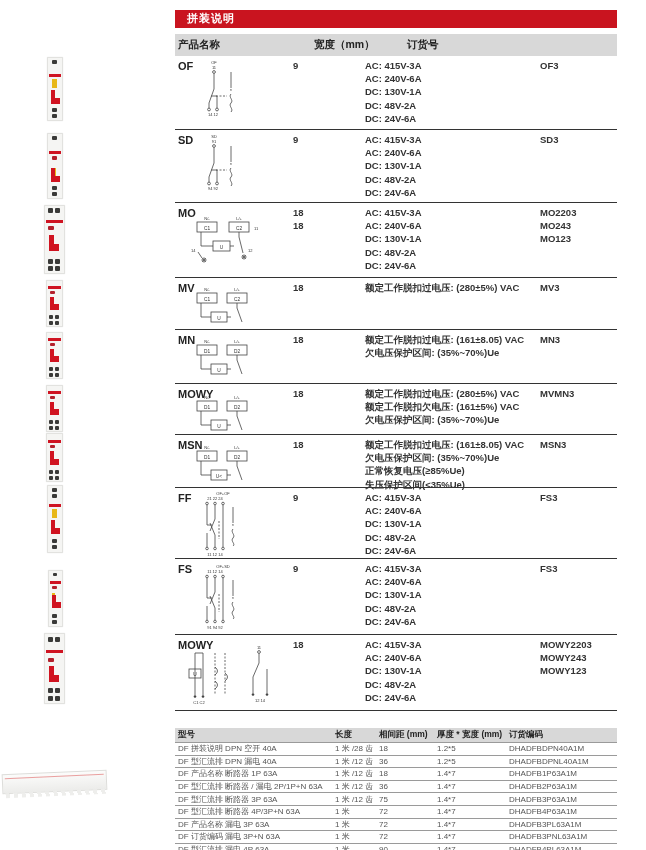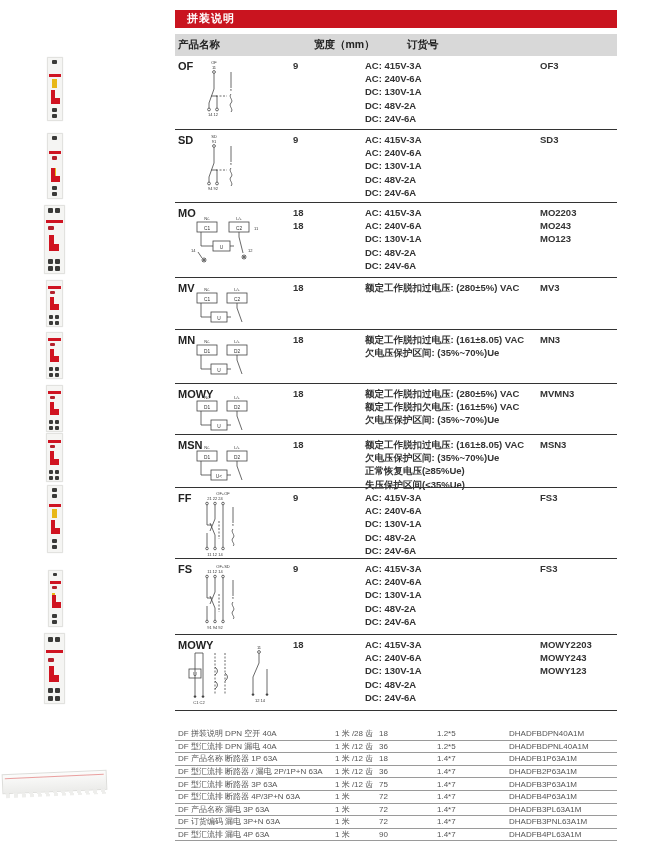--- a/index.html
+++ b/index.html
@@ -409,20 +409,27 @@
 DC: 130V-1A
 DC: 48V-2A
 DC: 24V-6A</div>
       <div class="c-order">MOWY2203
 MOWY243
 MOWY123</div>
     </div>
   </div>
 
   <div class="busbar-table">
+    <div class="bt-row bt-head">
+      <div class="bt-c0">型号</div>
+      <div class="bt-c1">长度</div>
+      <div class="bt-c2">相间距 (mm)</div>
+      <div class="bt-c3">厚度 * 宽度 (mm)</div>
+      <div class="bt-c4">订货编码</div>
+    </div>
     <div>
         <div class="bt-row">
           <div class="bt-cell bt-c0">DF 拼装说明 DPN 空开 40A</div>
           <div class="bt-cell bt-c1">1 米 /28 齿</div>
           <div class="bt-cell bt-c2">18</div>
           <div class="bt-cell bt-c3">1.2*5</div>
           <div class="bt-cell bt-c4">DHADFBDPN40A1M</div>
         </div>
         <div class="bt-row">
           <div class="bt-cell bt-c0">DF 型汇流排 DPN 漏电 40A</div>

